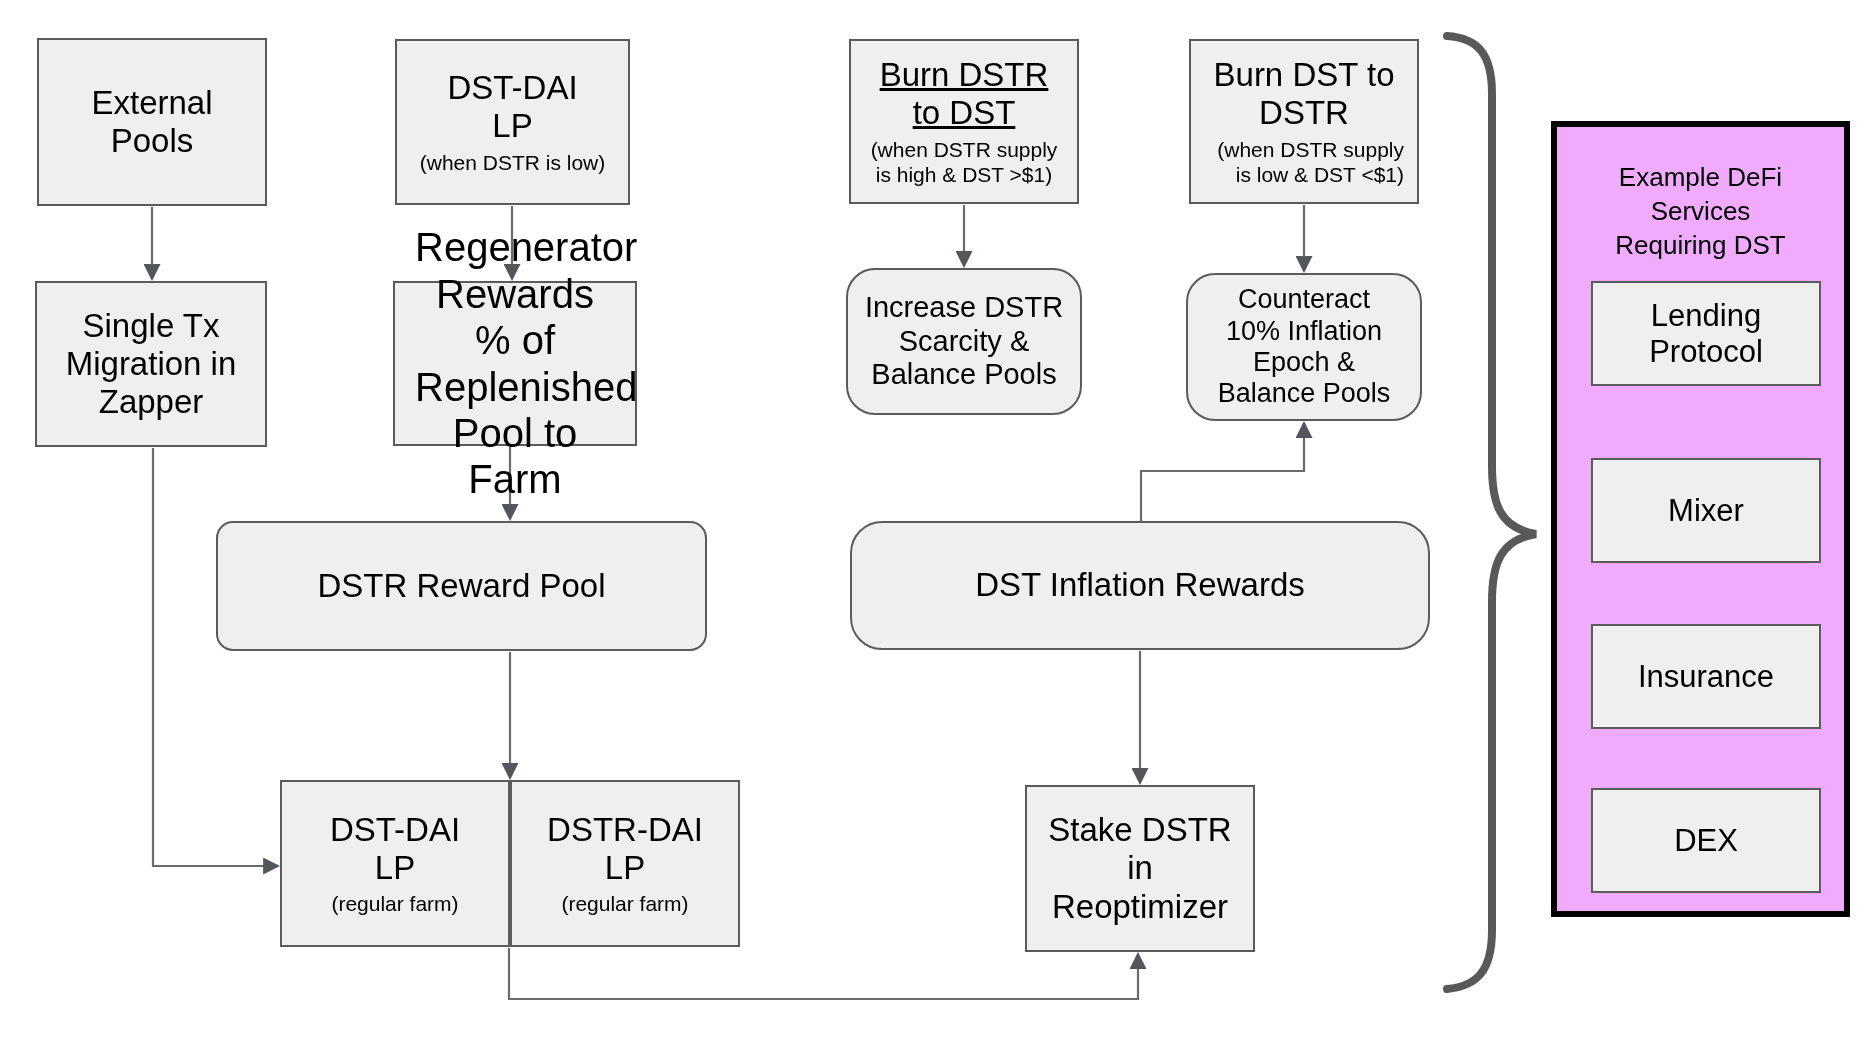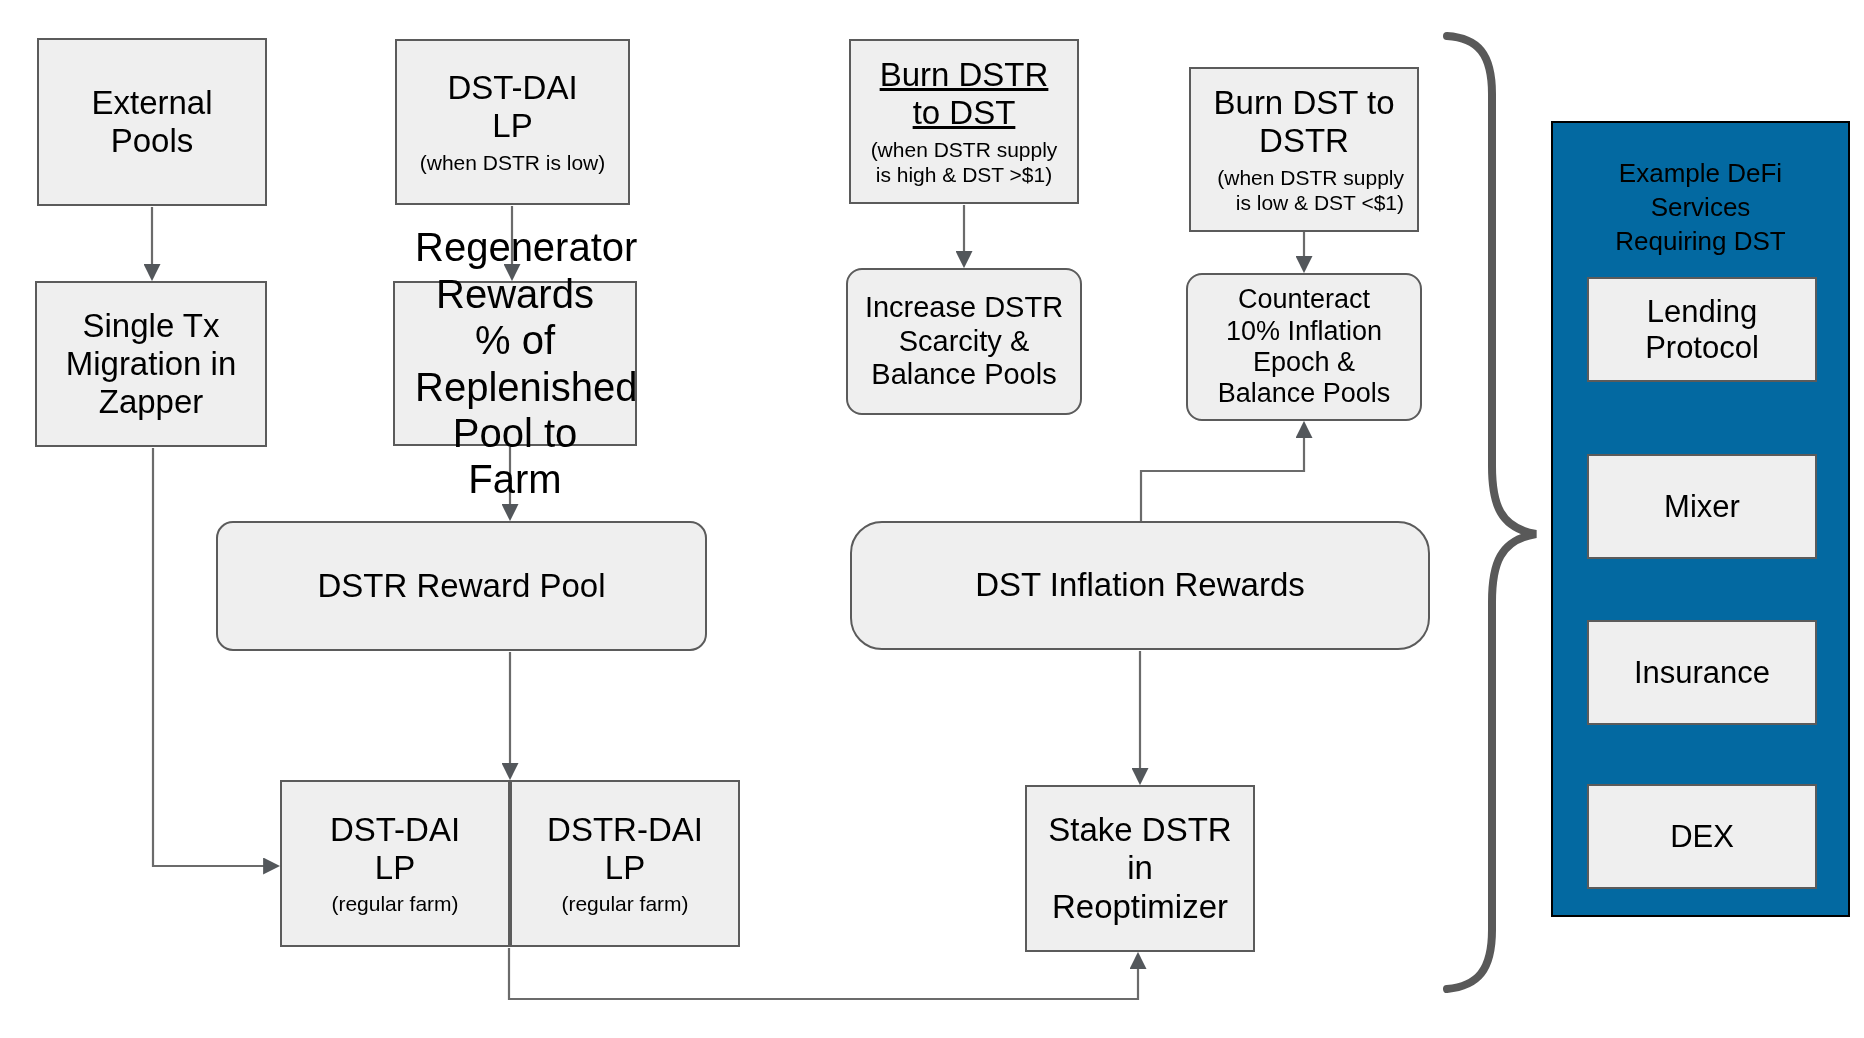--- a/index.html
+++ b/index.html
@@ -7,28 +7,28 @@
     position:relative;width:1864px;height:1038px;background:#ffffff;
     font-family:"Liberation Sans",sans-serif;color:#000000;overflow:hidden;
   }
   #connectors{position:absolute;left:0;top:0;width:1864px;height:1038px;}
   .node{
     position:absolute;box-sizing:border-box;
     background:#efefef;border:2px solid #5b5b5b;
     display:flex;flex-direction:column;align-items:center;justify-content:center;
     text-align:center;line-height:1.16;
   }
-  .rounded{border-radius:16px;}
+  .rounded{border-radius:29px;}
   .lbl{font-size:33px;}
   .lbl-30{font-size:40px;}
   .lbl-29{font-size:29px;}
   .lbl-27{font-size:27px;}
   .note{font-size:21px;margin-top:4px;line-height:1.2;}
   .panel{
-    position:absolute;box-sizing:border-box;background:#0369a1;border:2px solid #000000;
+    position:absolute;box-sizing:border-box;background:#f0abfc;border:6px solid #000000;
     text-align:center;
   }
   .panel-title{font-size:26px;line-height:1.3;margin:34px auto 0 auto;max-width:180px;}
   .panel-item{
     position:absolute;box-sizing:border-box;left:34px;width:230px;height:105px;
     background:#efefef;border:2px solid #5b5b5b;
     display:flex;align-items:center;justify-content:center;font-size:31px;line-height:1.15;text-align:center;
   }
 </style>
 </head>
@@ -75,21 +75,21 @@
 
   <div class="node" style="left:393px;top:281px;width:244px;height:165px;">
     <div class="lbl-30" style="max-width:200px;">Regenerator Rewards % of Replenished Pool to Farm</div>
   </div>
 
   <div class="node" style="left:849px;top:39px;width:230px;height:165px;">
     <div class="lbl" style="max-width:185px;text-decoration:underline;">Burn DSTR to DST</div>
     <div class="note" style="max-width:200px;">(when DSTR supply is high &amp; DST &gt;$1)</div>
   </div>
 
-  <div class="node" style="left:1189px;top:39px;width:230px;height:165px;margin-top:28px;">
+  <div class="node" style="left:1189px;top:39px;width:230px;height:165px;">
     <div class="lbl" style="max-width:200px;">Burn DST to DSTR</div>
     <div class="note" style="max-width:200px;text-align:right;">(when DSTR supply is low &amp; DST &lt;$1)</div>
   </div>
 
   <div class="node rounded" style="left:846px;top:268px;width:236px;height:147px;">
     <div class="lbl-29" style="max-width:205px;">Increase DSTR Scarcity &amp; Balance Pools</div>
   </div>
 
   <div class="node rounded" style="left:1186px;top:273px;width:236px;height:148px;">
     <div class="lbl-27" style="max-width:180px;">Counteract 10% Inflation Epoch &amp; Balance Pools</div>

